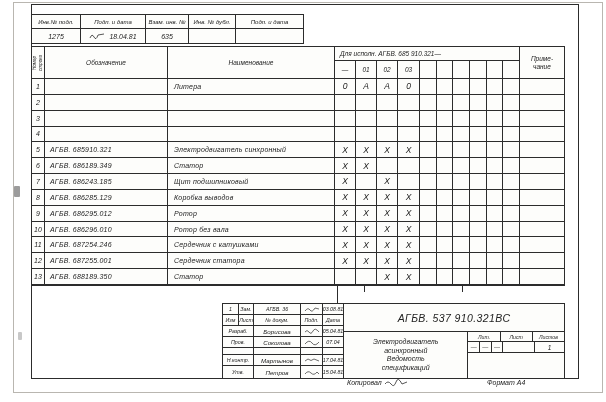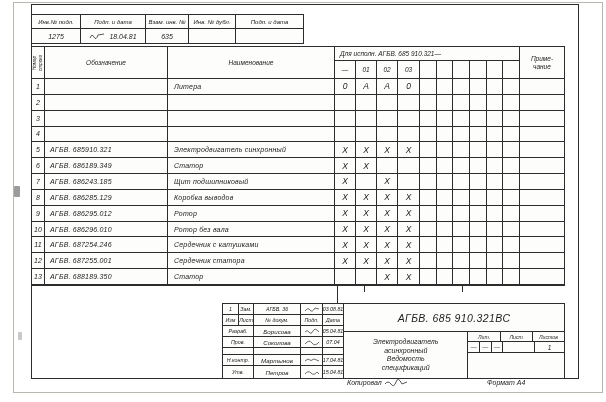--- a/index.html
+++ b/index.html
@@ -375,21 +375,21 @@
     <div class="cell wide bot">Утв.</div>
     <div class="cell nm bot">Петров</div>
     <div class="cell bot">
       <svg class="sig" width="16" height="7" viewBox="0 0 16 7">
           <path d="M1 5 Q4 1 7 4 T13 3 L15 5" fill="none" stroke="#2c2c2c" stroke-width=".7"></path>
         </svg>
     </div>
     <div class="cell end bot">15.04.81</div>
   </div>
   <div class="tb-right">
-    <div class="tb-desig">АГБВ. 685 910.321ВС</div>
+    <div class="tb-desig">АГБВ. 537 910.321ВС</div>
     <div class="tb-lower">
       <div class="tb-title">
         <div>Электродвигатель</div>
         <div>асинхронный</div>
         <div>Ведомость</div>
         <div>спецификаций</div>
       </div>
       <div class="tb-lls">
         <div class="lls-head">
           <div>Лит.</div>

